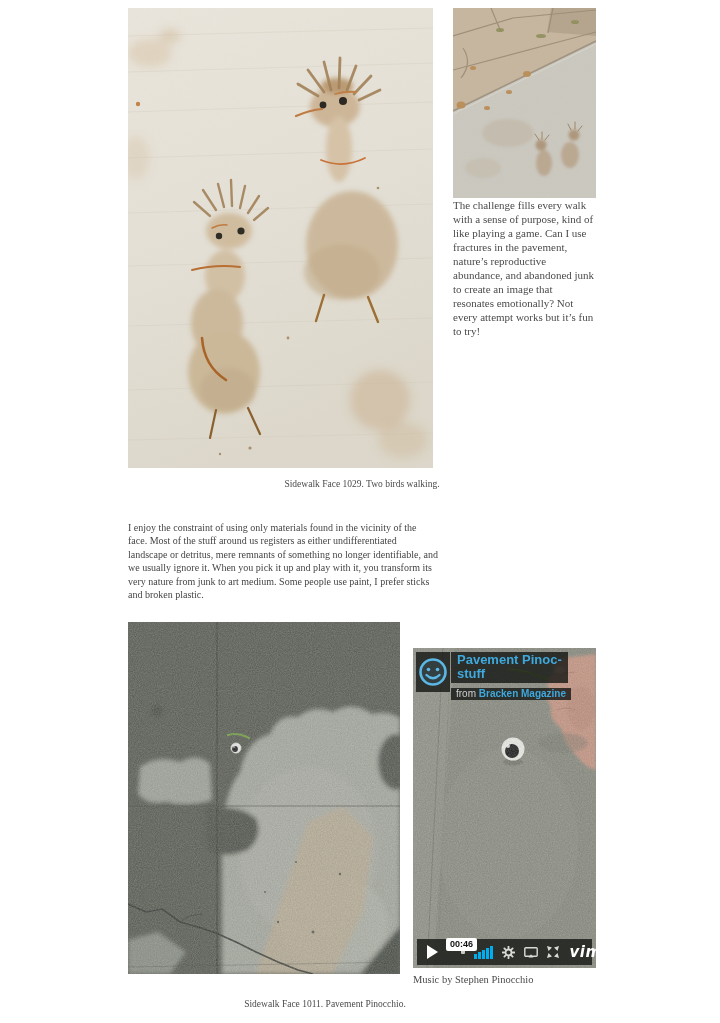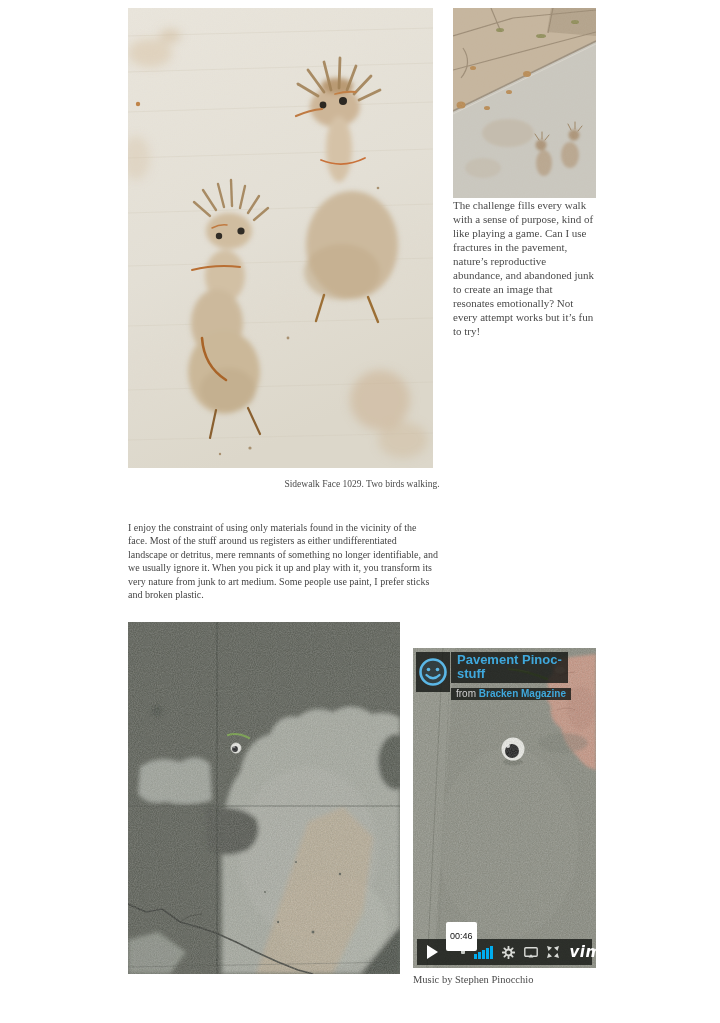--- a/index.html
+++ b/index.html
@@ -37,22 +37,22 @@
   .vp-title-texts { margin-left:1px; font-family:"Liberation Sans", sans-serif; }
   .vp-title-box { background:rgba(16,18,16,0.78); padding:1px 6px 2px;
                   color:#3fa8dc; font-weight:bold; font-size:13px; line-height:14px; display:inline-block; }
   .vp-title-box span { display:block; }
   .vp-byline-box { background:rgba(16,18,16,0.78); padding:1px 5px 2px; font-size:10px; line-height:9px;
                    display:inline-block; margin-top:1px; }
   .vp-from { color:#cfcfcf; }
   .vp-src  { color:#3fa8dc; font-weight:bold; }
 
   .vp-tooltip { position:absolute; left:33px; bottom:17px; background:#ffffff; color:#111;
-                font-family:"Liberation Sans", sans-serif; font-weight:normal; font-size:9px;
-                line-height:13px; padding:8px 4px; border-radius:2px; z-index:3; }
+                font-family:"Liberation Sans", sans-serif; font-weight:bold; font-size:9px;
+                line-height:13px; padding:0 4px; border-radius:2px; z-index:3; }
 
   .vp-controls { position:absolute; left:4px; right:4px; bottom:3px; height:26px;
                  background:rgba(23,26,22,0.82); display:flex; align-items:center;
                  padding:0 8px 0 10px; gap:9px; }
   .vp-play { background:none; border:none; padding:0; cursor:pointer; display:flex; align-items:center; }
   .tri { width:0; height:0; border-left:11px solid #ffffff;
          border-top:7px solid transparent; border-bottom:7px solid transparent; }
   .vp-spacer { flex:1; display:flex; align-items:center; }
   .vp-scrub { width:4px; height:4px; background:#c9ccc7; border-radius:1px; margin-left:14px; }
   .vp-volume { display:flex; align-items:flex-end; gap:1.5px; height:14px; cursor:pointer; }
@@ -397,14 +397,17 @@
               </g>
             </svg>
           </div>
           <div class="vp-logo">vimeo</div>
         </div>
       </div>
       <div class="video-credit">Music by Stephen Pinocchio</div>
     </div>
   </div>
 
+  <div class="caption-bottom-wrap">
+    <figcaption class="caption">Sidewalk Face 1011. Pavement Pinocchio.</figcaption>
+  </div>
 
 </div>
 
 </body></html>

